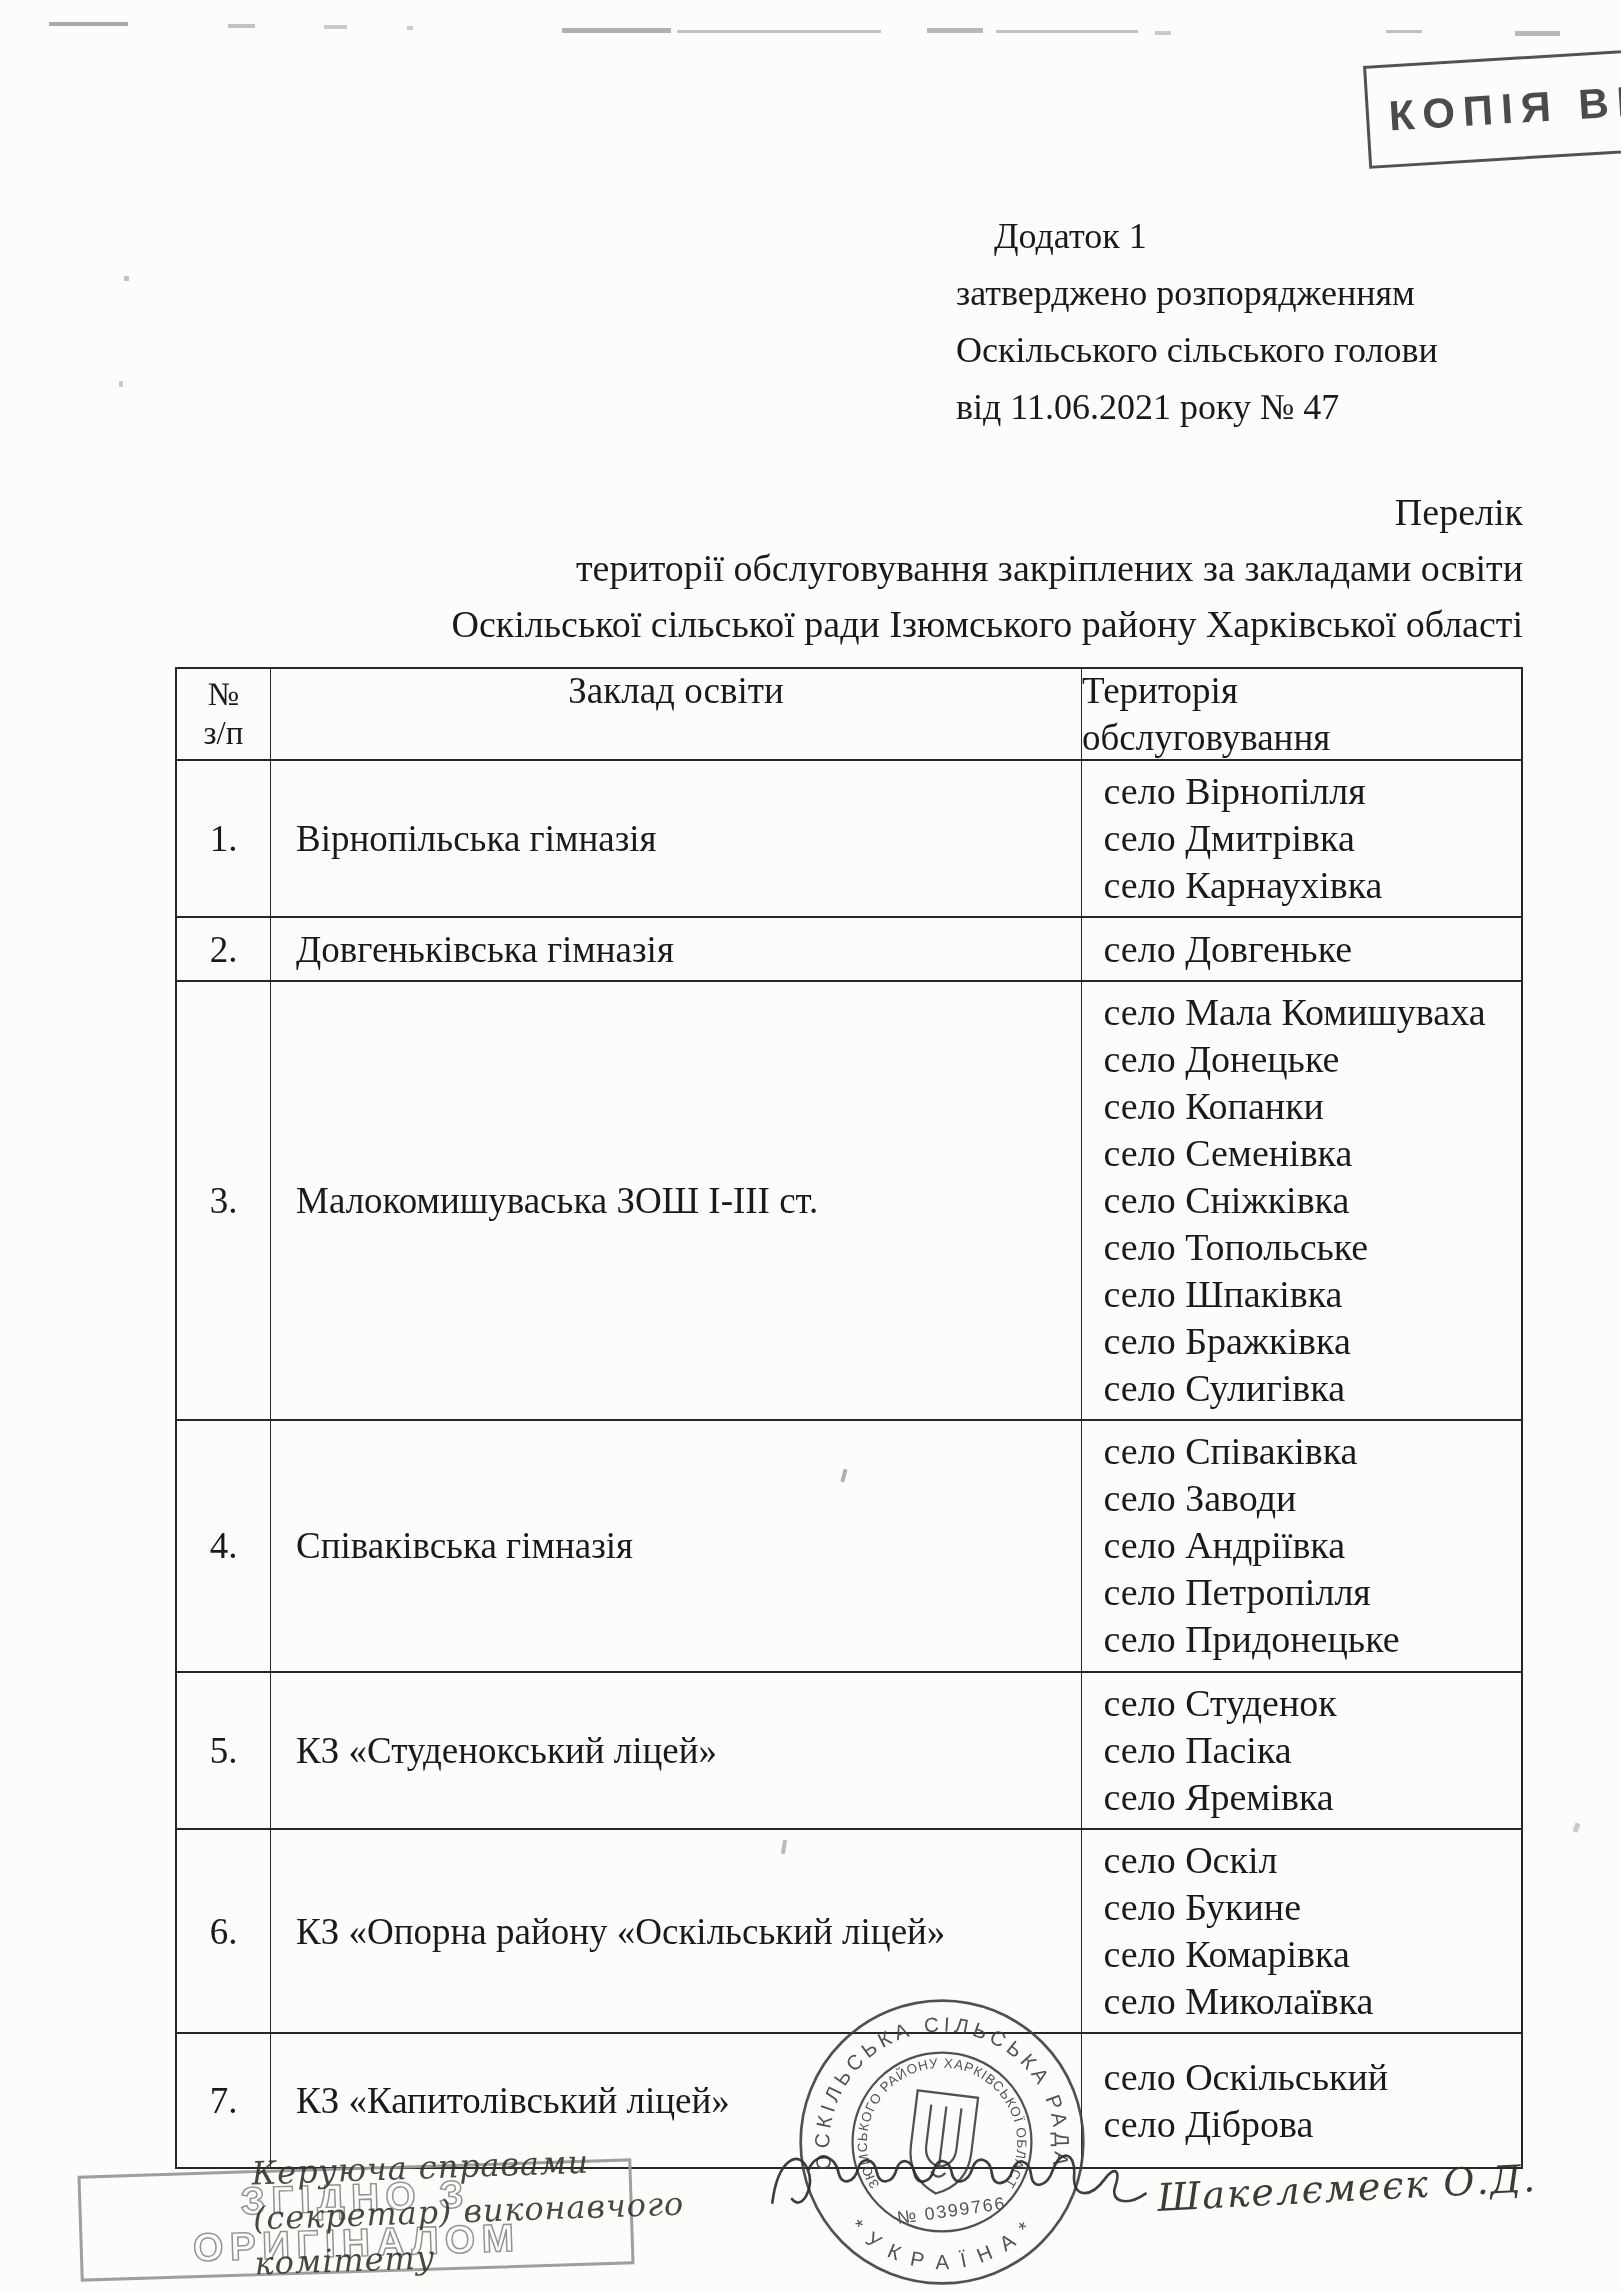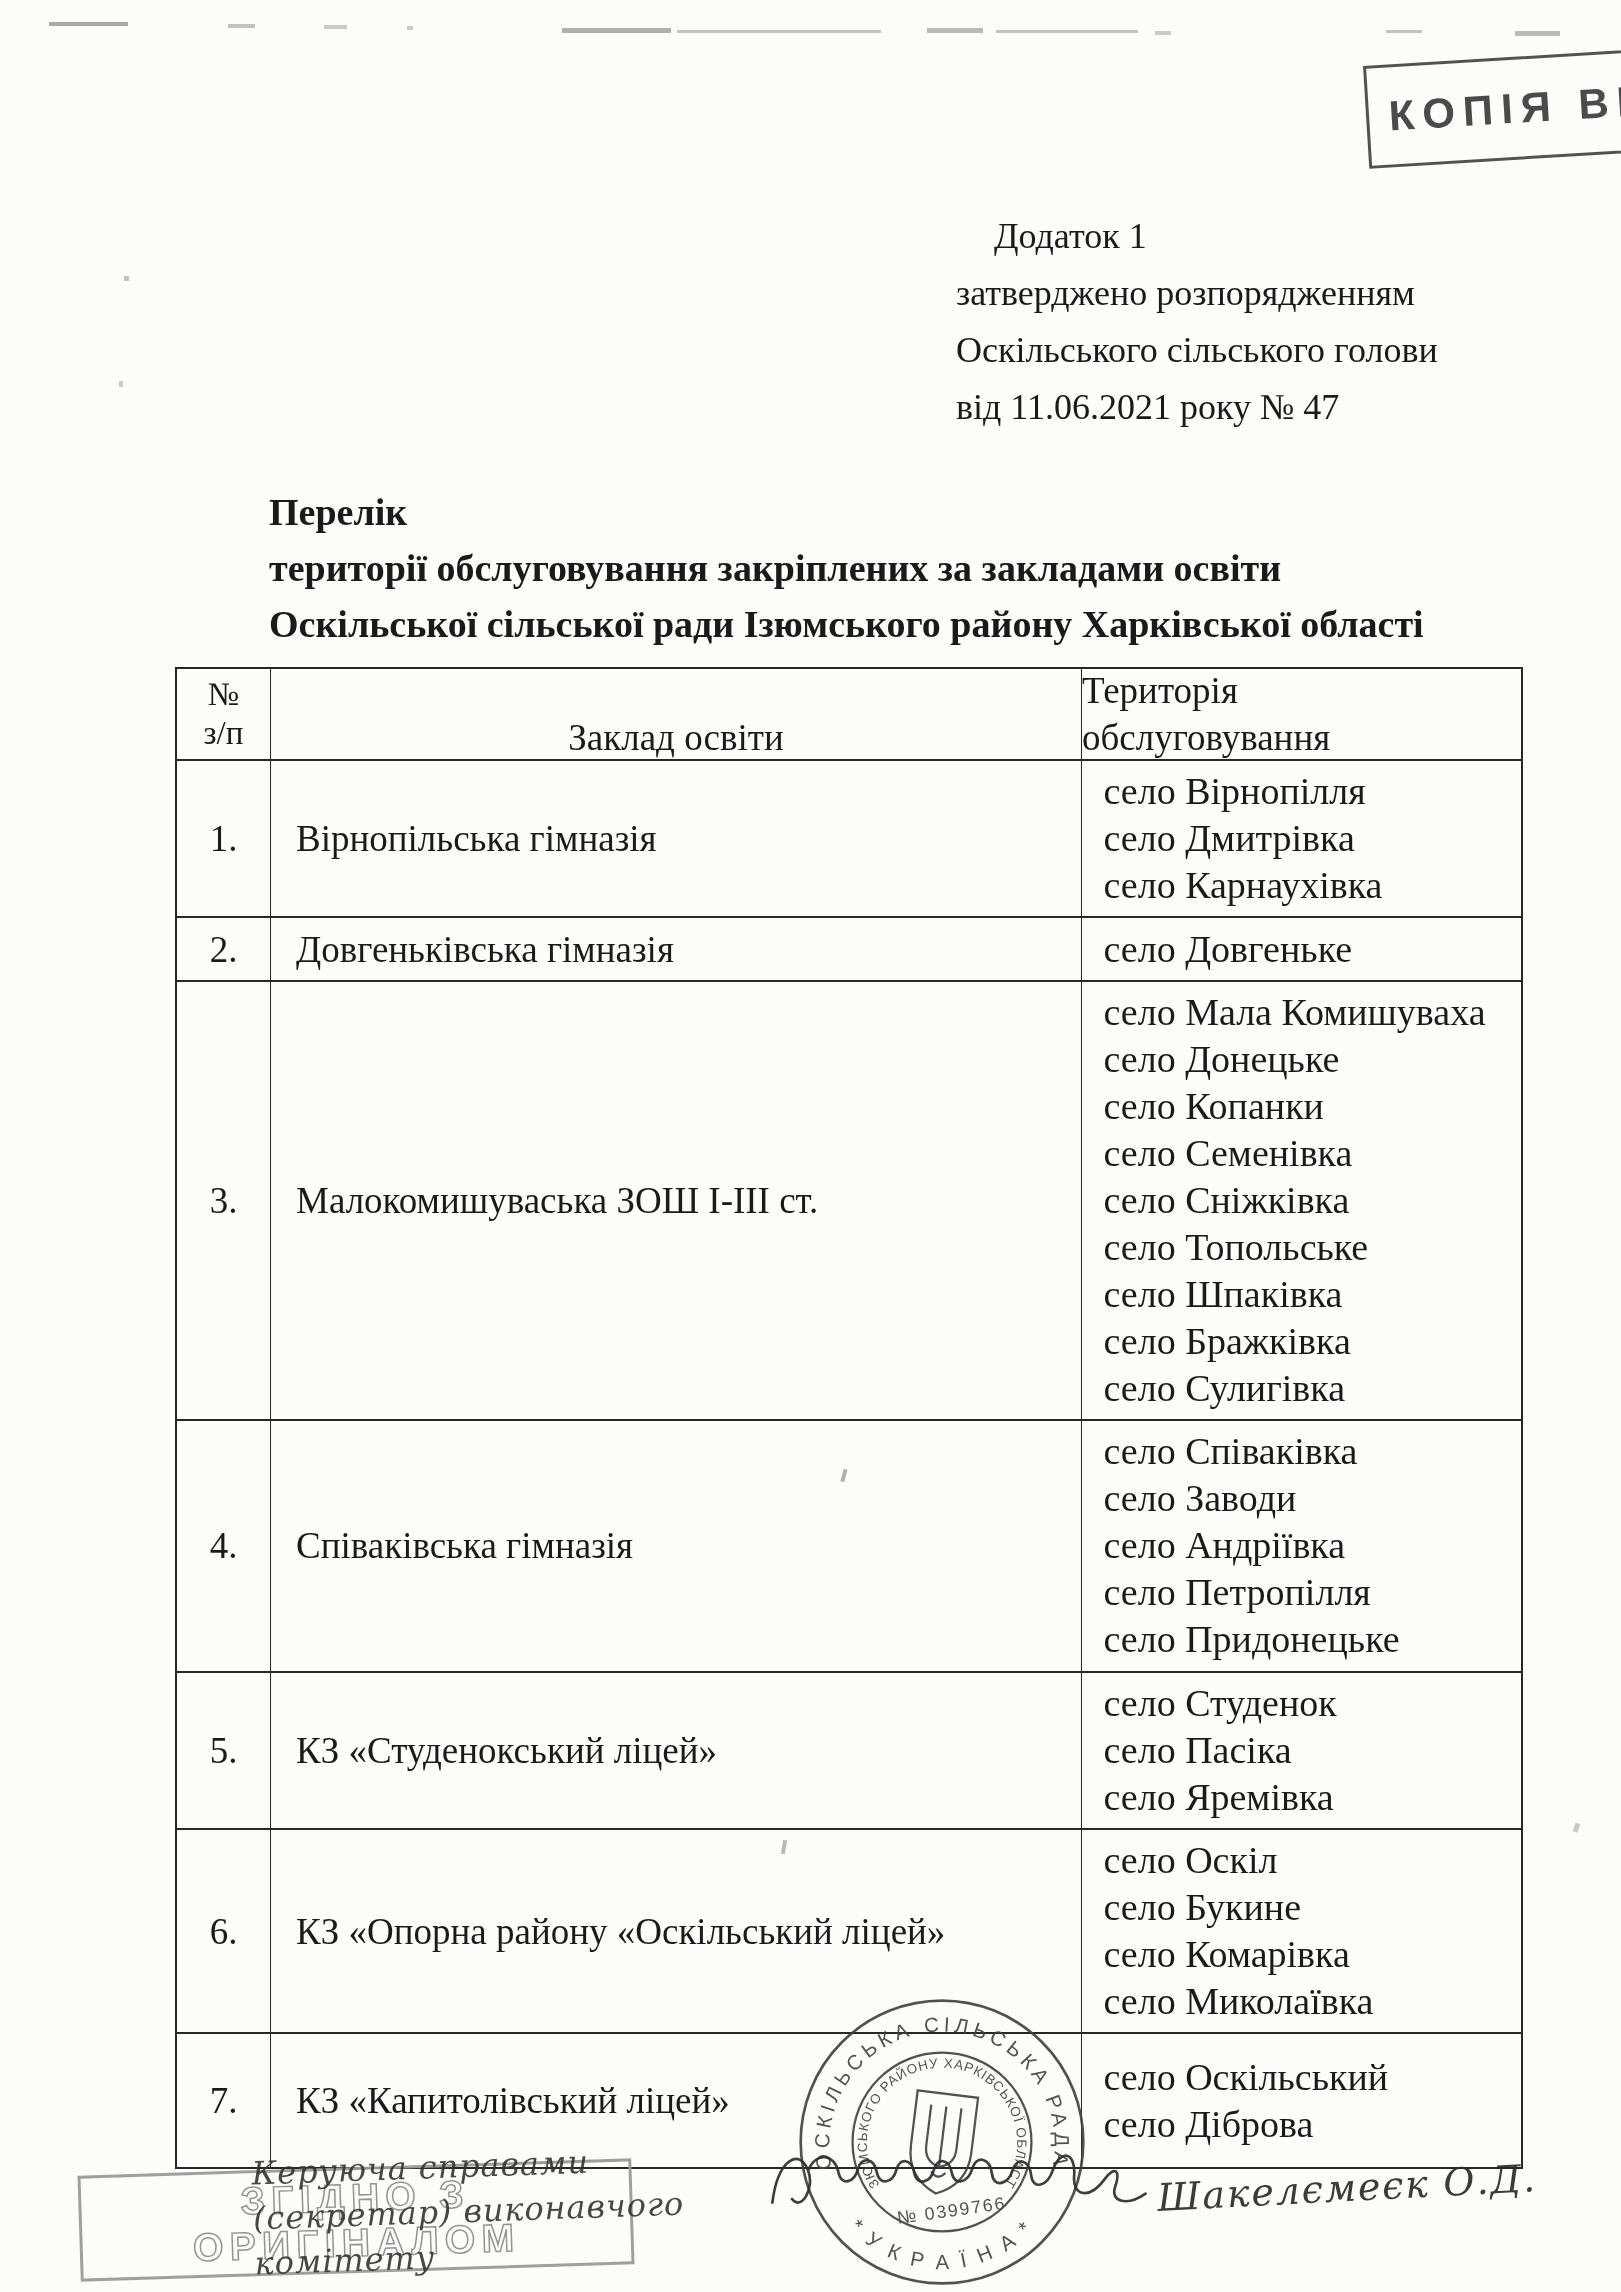--- a/index.html
+++ b/index.html
@@ -21,41 +21,41 @@
   .copy-stamp span {
     font-family:"Liberation Sans", sans-serif; font-weight:bold;
     font-size:42px; letter-spacing:8px; color:#3e3e3e; white-space:nowrap;
   }
 
   
   .doc-header { position:absolute; left:956px; top:208px; font-size:36px; line-height:57px; }
   .doc-header .line:first-child { padding-left:38px; }
 
   
-  .doc-title { position:absolute; left:269px; top:484px; width:1254px; text-align:left;
-               font-weight:bold; font-size:38px; line-height:56px; }
+  .doc-title { position:absolute; left:269px; top:484px; width:1254px; text-align:right;
+               font-weight:normal; font-size:38px; line-height:56px; }
 
   
   .reg-table { position:absolute; left:175px; top:667px; width:1348px;
                border:2.7px solid #272727; box-sizing:border-box; background:transparent; }
   .t-header { display:flex; height:90px; border-bottom:2.7px solid #272727; }
   .t-row { display:flex; border-bottom:2.7px solid #272727; }
   .t-row:last-child { border-bottom:none; min-height:133px; }
   .c-num  { width:94px; flex:0 0 94px; border-right:1.8px solid #272727;
             display:flex; align-items:center; justify-content:center; font-size:37px; box-sizing:border-box; }
   .c-school { width:811px; flex:0 0 811px; border-right:1.8px solid #272727;
               display:flex; align-items:center; padding-left:25px; font-size:37px; box-sizing:border-box; }
   .c-terr { flex:1; display:flex; flex-direction:column; justify-content:center;
             padding:7.2px 5.4px 7.2px 21.5px; box-sizing:border-box; }
   .village { font-size:38px; line-height:47px; }
   .h-num { width:94px; flex:0 0 94px; border-right:1.8px solid #272727;
            display:flex; flex-direction:column; align-items:center; justify-content:center;
            font-size:33px; line-height:39px; box-sizing:border-box; }
   .h-school { width:811px; flex:0 0 811px; border-right:1.8px solid #272727;
-              display:flex; align-items:flex-end; justify-content:center; font-size:37px; box-sizing:border-box; }
+              display:flex; align-items:flex-start; justify-content:center; font-size:37px; box-sizing:border-box; }
   .h-terr { flex:1; display:flex; flex-direction:column; align-items:flex-start; justify-content:center;
             font-size:37px; line-height:47px; }
 
   
   .certify-stamp {
     position:absolute; left:79px; top:2167px; width:548px; height:100px;
     border:3.6px solid #9b9b9b; transform:rotate(-1.8deg);
     display:flex; flex-direction:column; align-items:center; justify-content:center;
     opacity:.95;
   }

